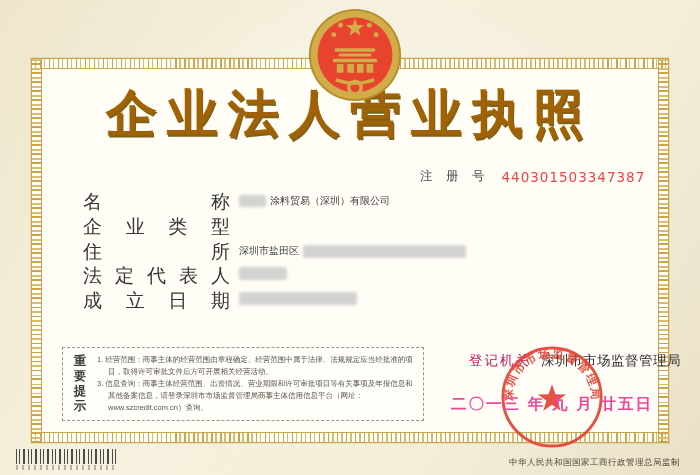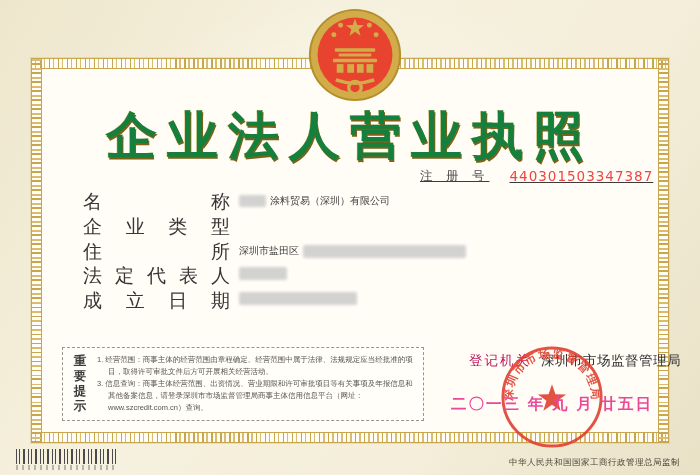--- a/index.html
+++ b/index.html
@@ -27,26 +27,26 @@
     background:repeating-linear-gradient(0deg,
       #c9a64e 0 1.5px, rgba(255,255,255,0) 1.5px 4px,
       #d9bc70 4px 5.5px, rgba(255,255,255,0) 5.5px 9px);
   }
   .edge-top{top:0;} .edge-bottom{bottom:0;} .edge-left{left:0;} .edge-right{right:0;}
 
   
   .emblem { position:absolute; left:303px; top:7px; width:104px; height:96px; z-index:5; }
 
   
-  .title { position:absolute; left:0; right:0; top:102px; text-align:center;
-    font-size:51px; font-weight:bold; letter-spacing:10px; color:#15803d;
+  .title { position:absolute; left:0; right:0; top:80px; text-align:center;
+    font-size:51px; font-weight:bold; letter-spacing:10px; color:#a16207;
     text-shadow:1px 1.5px 0 #7c6218, -0.5px -0.5px 0 #dcc272; white-space:nowrap; }
 
   
-  .regno { position:absolute; left:420px; top:168px; display:flex; align-items:flex-start; gap:20px;text-decoration:underline; }
+  .regno { position:absolute; left:420px; top:168px; display:flex; align-items:center; gap:12px; }
   .regno .lbl { font-size:12.5px; letter-spacing:5px; color:#4a4a4a; }
   .regno .num { font-size:13.5px; color:#ef4444; letter-spacing:1px; font-family:"DejaVu Sans", sans-serif; }
 
   
   .fields { position:absolute; left:83px; top:191px; width:575px; }
   .frow { display:flex; align-items:flex-start; height:25px; }
   .frow + .frow { margin-top:0; }
   .r-name{height:25px;} .r-type{height:25px;} .r-addr{height:24px;} .r-rep{height:25px;} .r-est{height:25px;}
   .flabel { display:flex; justify-content:space-between; width:147px; flex:0 0 147px;
     font-size:19px; font-weight:500; color:#363636; line-height:22px; }

